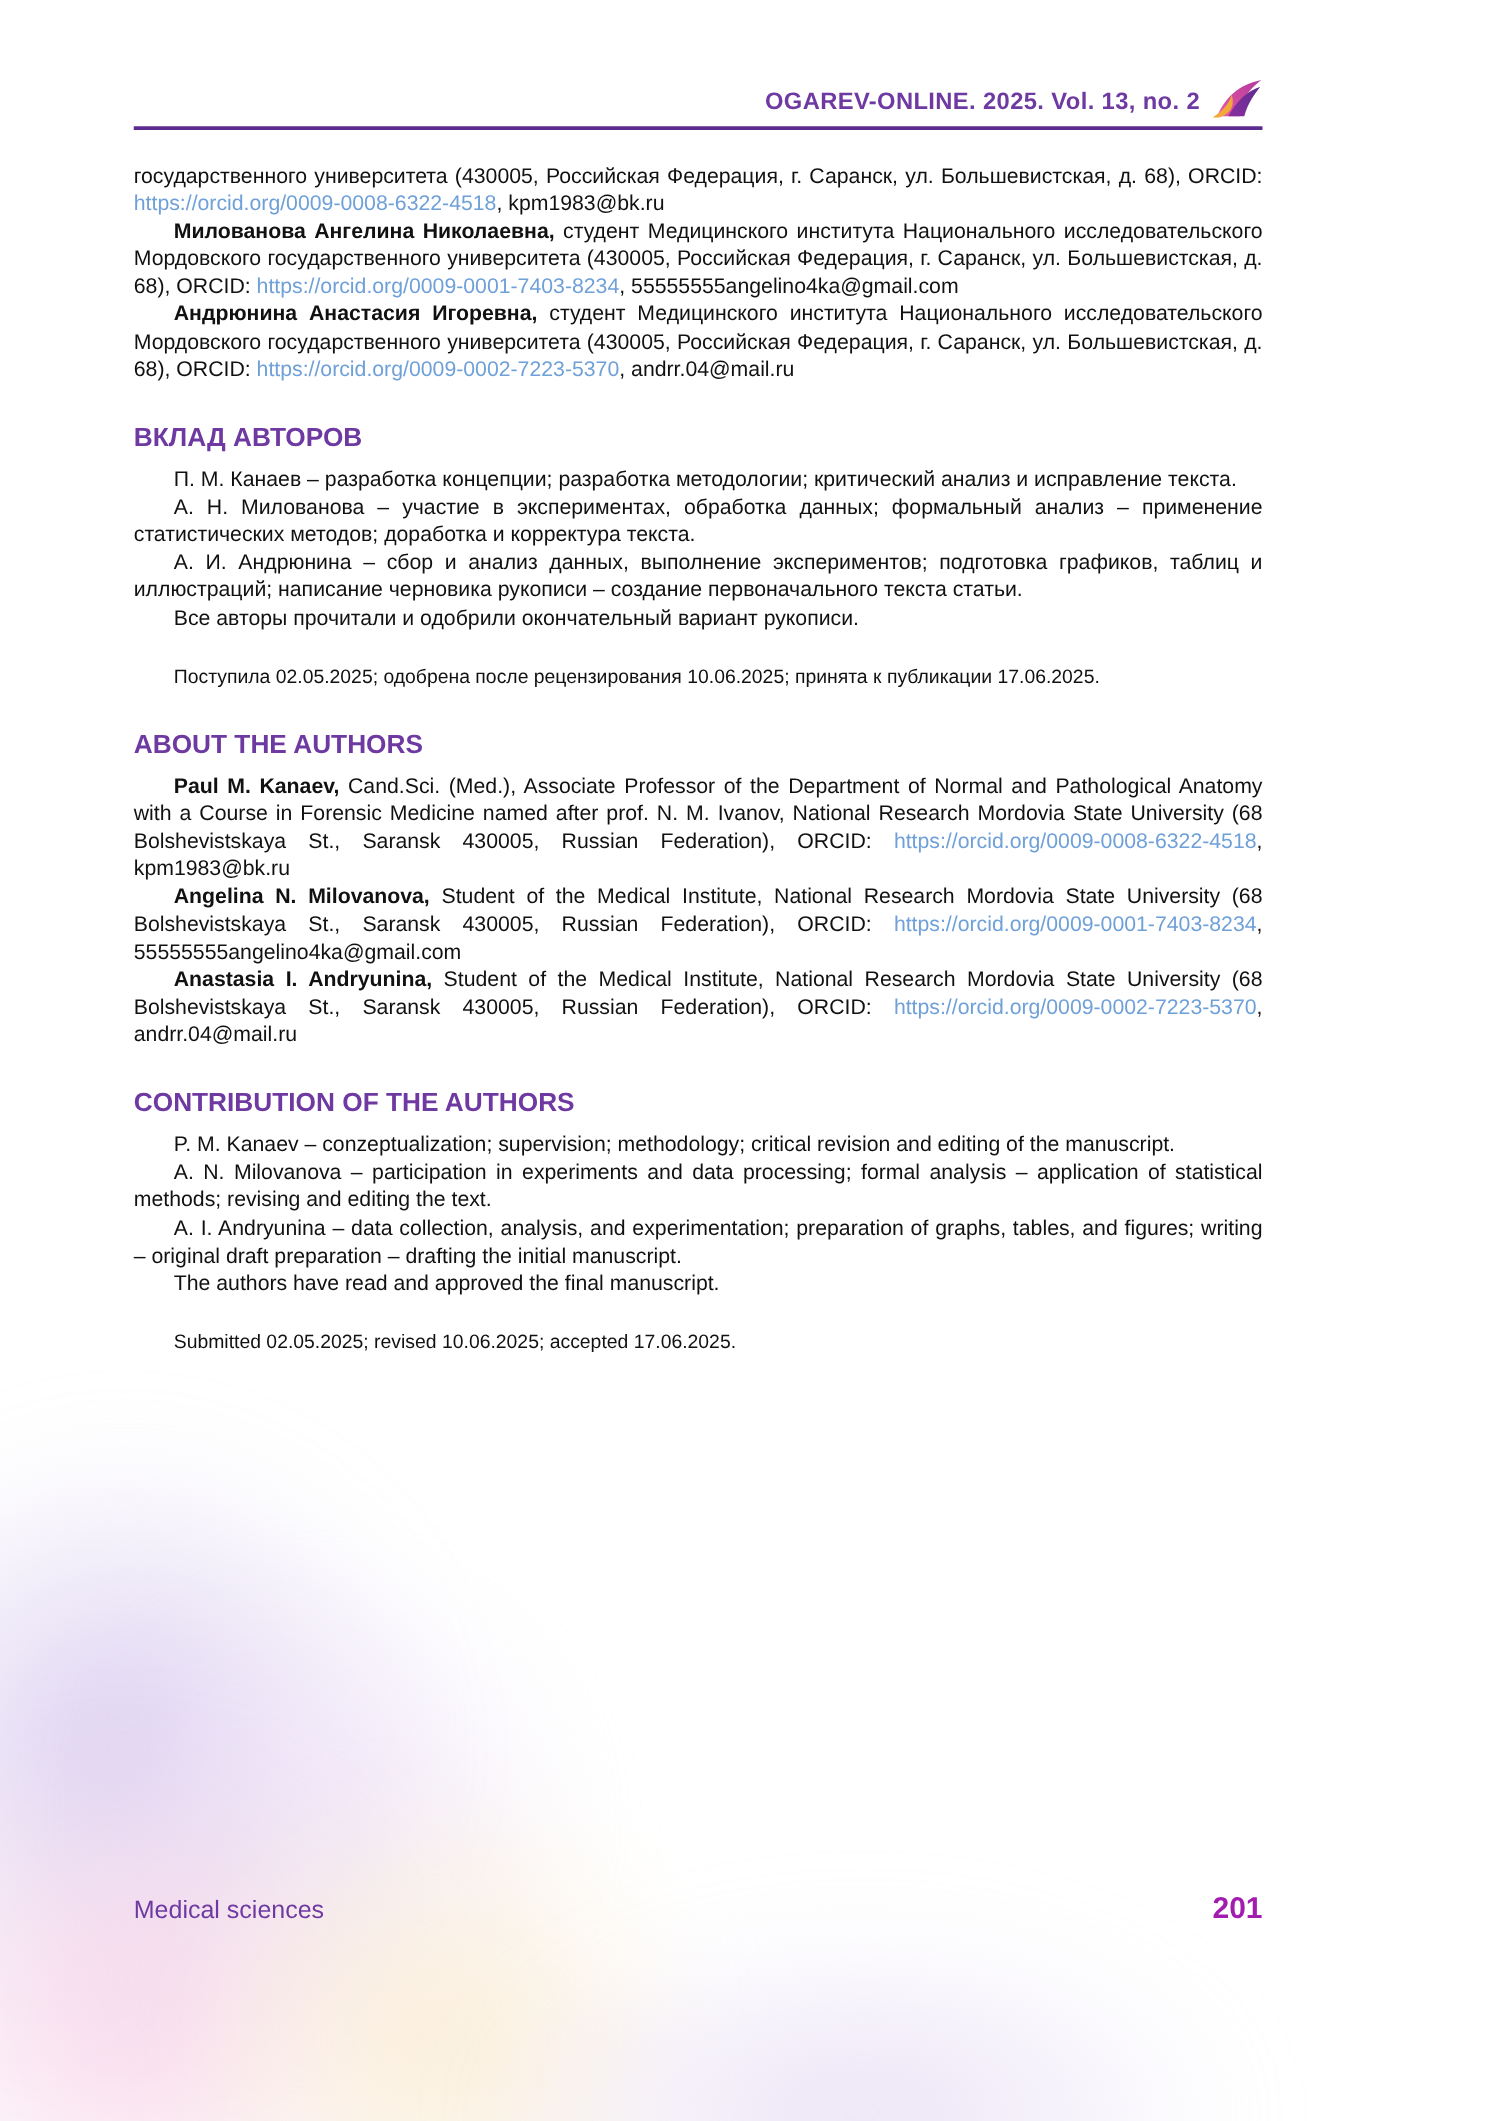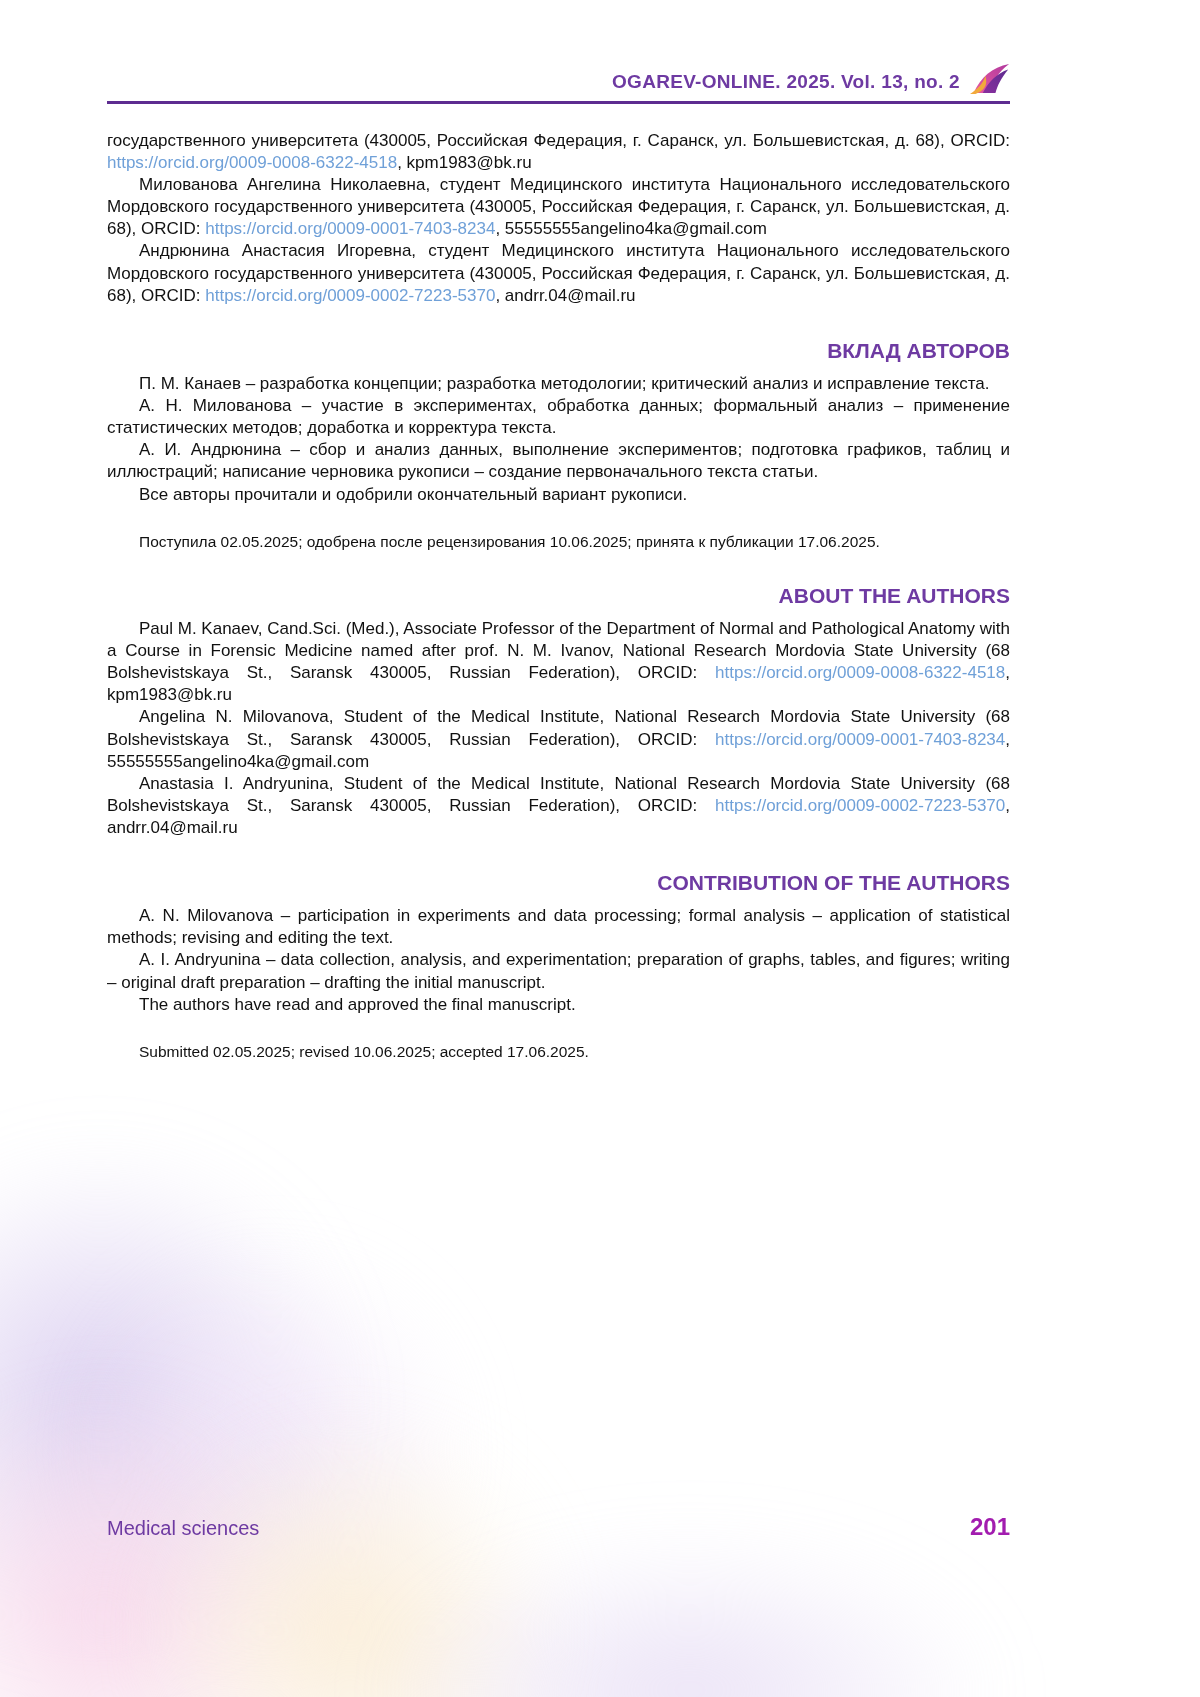--- a/index.html
+++ b/index.html
@@ -51,28 +51,28 @@
 
   .content {
     position: relative;
     margin: 26px 190px 0 107px;
     font-size: 17px;
     line-height: 1.3;
     text-align: justify;
   }
   p.body { text-indent: 32px; }
   p.body.noindent { text-indent: 0; }
-  .bold { font-weight: 400; }
+  .bold { font-weight: 700; }
   a.link { color: #6fa0d8; text-decoration: none; }
   h2.section {
     color: #6e3aa2;
     font-size: 21px;
     font-weight: 700;
     margin: 30px 0 9px 0;
-    text-align: right;
+    text-align: left;
   }
   p.note { text-indent: 32px; }
   p.dates { margin-top: 26px; text-indent: 32px; font-size: 15.5px; }
 
   .footer {
     position: absolute;
     left: 107px;
     right: 190px;
     top: 1513px;
     display: flex;
@@ -127,20 +127,21 @@
     <p class="body"><span class="">А. И. Андрюнина – сбор и анализ данных, выполнение экспериментов; подготовка графиков, таблиц и иллюстраций; написание черновика рукописи – создание первоначального текста статьи.</span></p>
     <p class="body note">Все авторы прочитали и одобрили окончательный вариант рукописи.</p>
     <p class="body dates">Поступила 02.05.2025; одобрена после рецензирования 10.06.2025; принята к публикации 17.06.2025.</p>
 
     <h2 class="section">ABOUT THE AUTHORS</h2>
     <p class="body"><span class="bold">Paul M. Kanaev, </span><span class="">Cand.Sci. (Med.), Associate Professor of the Department of Normal and Pathological Anatomy with a Course in Forensic Medicine named after prof. N. M. Ivanov, National Research Mordovia State University (68 Bolshevistskaya St., Saransk 430005, Russian Federation), ORCID: </span><a href="#" class="link">https://orcid.org/0009-0008-6322-4518</a><span class="">, kpm1983@bk.ru</span></p>
     <p class="body"><span class="bold">Angelina N. Milovanova, </span><span class="">Student of the Medical Institute, National Research Mordovia State University (68 Bolshevistskaya St., Saransk 430005, Russian Federation), ORCID: </span><a href="#" class="link">https://orcid.org/0009-0001-7403-8234</a><span class="">, 55555555angelino4ka@gmail.com</span></p>
     <p class="body"><span class="bold">Anastasia I. Andryunina, </span><span class="">Student of the Medical Institute, National Research Mordovia State University (68 Bolshevistskaya St., Saransk 430005, Russian Federation), ORCID: </span><a href="#" class="link">https://orcid.org/0009-0002-7223-5370</a><span class="">, andrr.04@mail.ru</span></p>
 
     <h2 class="section">CONTRIBUTION OF THE AUTHORS</h2>
+    <p class="body"><span class="">P. M. Kanaev – conzeptualization; supervision; methodology; critical revision and editing of the manuscript.</span></p>
     <p class="body"><span class="">A. N. Milovanova – participation in experiments and data processing; formal analysis – application of statistical methods; revising and editing the text.</span></p>
     <p class="body"><span class="">A. I. Andryunina – data collection, analysis, and experimentation; preparation of graphs, tables, and figures; writing – original draft preparation – drafting the initial manuscript.</span></p>
     <p class="body note">The authors have read and approved the final manuscript.</p>
     <p class="body dates">Submitted 02.05.2025; revised 10.06.2025; accepted 17.06.2025.</p>
 
   </div>
 
   <div class="footer">
     <span class="footer-left">Medical sciences</span>
     <span class="footer-page">201</span>

